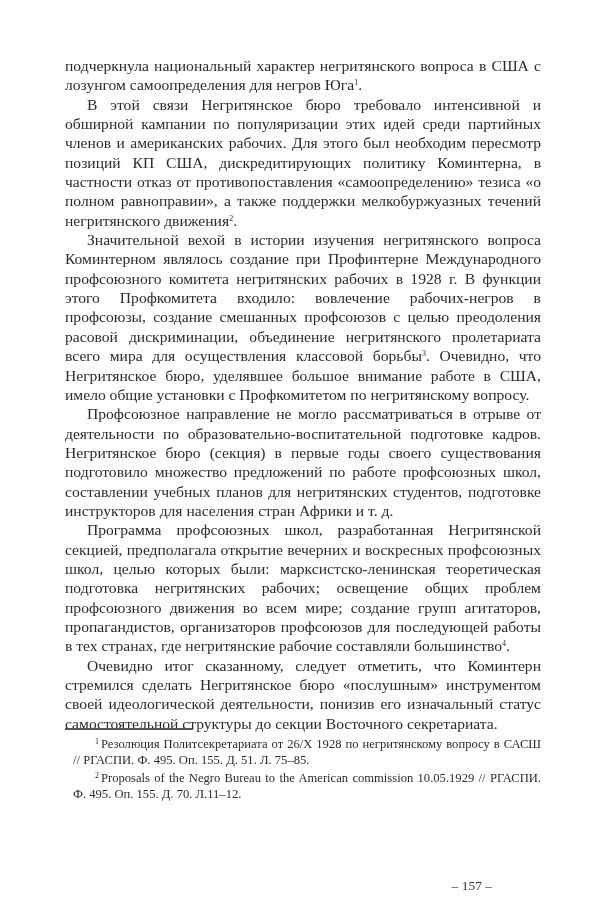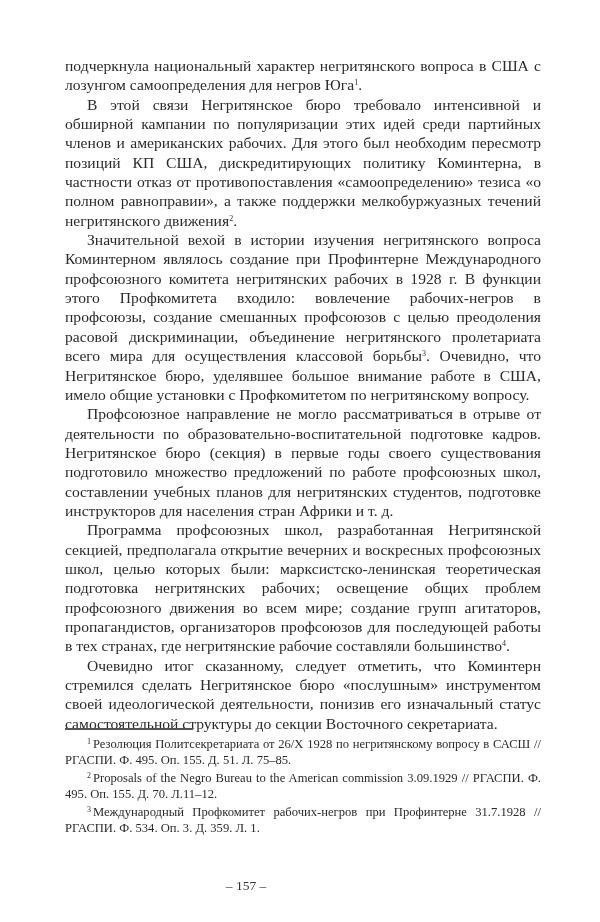--- a/index.html
+++ b/index.html
@@ -45,38 +45,38 @@
       height: 1.5px;
       background: #555;
     }
     .footnotes {
       position: absolute;
       left: 65px;
       top: 736px;
       width: 476px;
     }
     .footnotes p {
-      margin: 0 0 1px 0;
+      margin: 0 0 1px 8px;
       font-size: 12.6px;
       line-height: 16.4px;
       text-align: justify;
       text-indent: 22px;
       text-align-last: left;
     }
     .footnotes sup {
       font-size: 8px;
       vertical-align: 4px;
       margin-right: 2px;
     }
     .page-number {
       position: absolute;
       top: 878px;
       left: 0;
       width: 492px;
-      text-align: center;
+      text-align: right;
       font-size: 13.5px;
       color: #333;
     }
   </style>
 </head>
 <body>
 
 <div class="page">
   <div class="body-text">
     <p class="cont"><span>подчеркнула национальный характер негритянского вопроса в США с лозунгом самоопределения для негров Юга</span><sup>1</sup><span>.</span></p>
@@ -85,17 +85,16 @@
     <p><span>Профсоюзное направление не могло рассматриваться в отрыве от деятельности по образовательно-воспитательной подготовке кадров. Негритянское бюро (секция) в первые годы своего существования подготовило множество предложений по работе профсоюзных школ, составлении учебных планов для негритянских студентов, подготовке инструкторов для населения стран Африки и т. д.</span></p>
     <p><span>Программа профсоюзных школ, разработанная Негритянской секцией, предполагала открытие вечерних и воскресных профсоюзных школ, целью которых были: марксистско-ленинская теоретическая подготовка негритянских рабочих; освещение общих проблем профсоюзного движения во всем мире; создание групп агитаторов, пропагандистов, организаторов профсоюзов для последующей работы в тех странах, где негритянские рабочие составляли большинство</span><sup>4</sup><span>.</span></p>
     <p><span>Очевидно итог сказанному, следует отметить, что Коминтерн стремился сделать Негритянское бюро «послушным» инструментом своей идеологической деятельности, понизив его изначальный статус самостоятельной структуры до секции Восточного секретариата.</span></p>
   </div>
 </div>
 
 <div class="rule"></div>
 
 <div class="footnotes">
   <p><sup>1</sup><span>Резолюция Политсекретариата от 26/X 1928 по негритянскому вопросу в САСШ // РГАСПИ. Ф. 495. Оп. 155. Д. 51. Л. 75–85.</span></p>
-  <p><sup>2</sup><span>Proposals of the Negro Bureau to the American commission 3.09.1929 // РГАСПИ. Ф. 495. Оп. 155. Д. 70. Л.11–12.</span></p>
-  <p><sup>3</sup><span>Международный Профкомитет рабочих-негров при Профинтерне 31.7.1928 // РГАСПИ. Ф. 534. Оп. 3. Д. 359. Л. 1.</span></p>
+  <p><sup>2</sup><span>Proposals of the Negro Bureau to the American commission 10.05.1929 // РГАСПИ. Ф. 495. Оп. 155. Д. 70. Л.11–12.</span></p>
 </div>
 
 <div class="page-number">– 157 –</div>
 
 </body></html>

